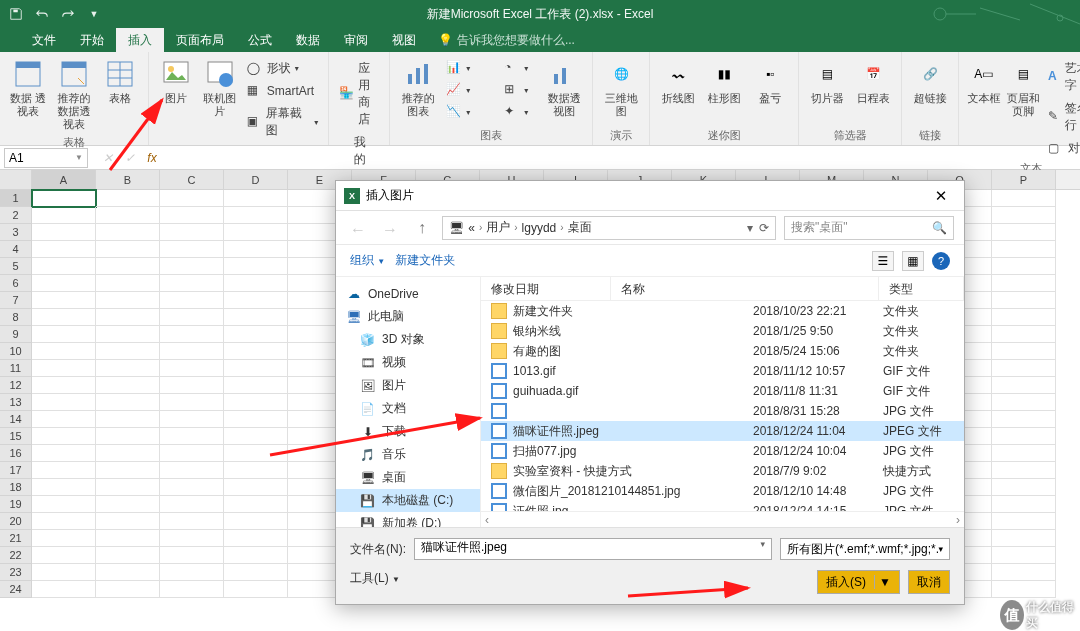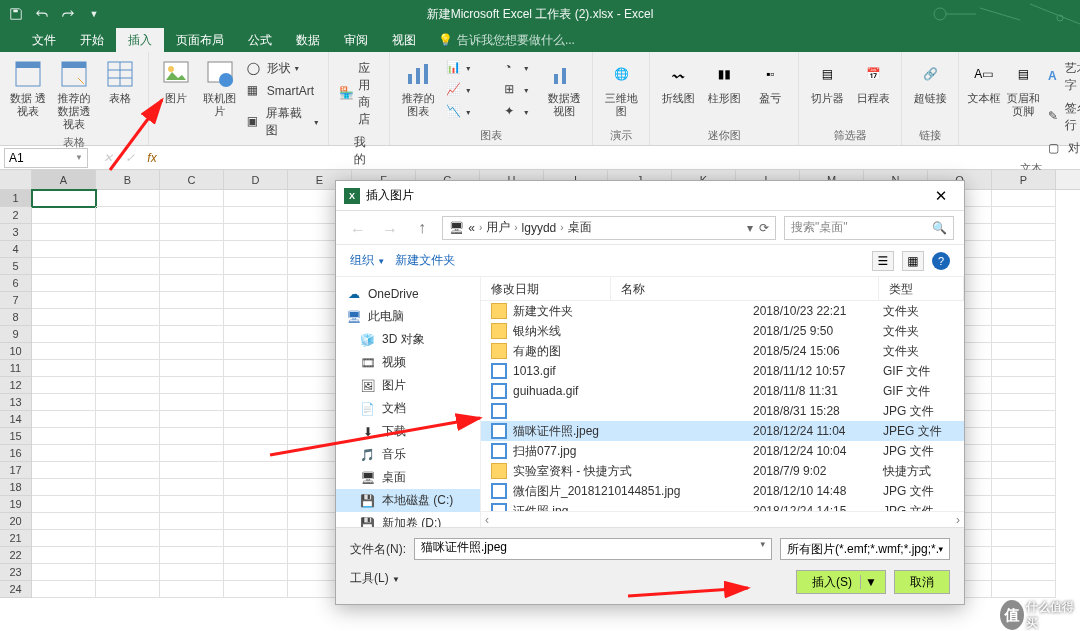--- a/index.html
+++ b/index.html
@@ -80,21 +80,21 @@
 .fic.img{background:#4a90d9;position:relative}
 .fic.img::after{content:"";position:absolute;inset:2px;background:#fff}
 .scroll-h{height:16px;border-top:1px solid #eee;display:flex;align-items:center;padding:0 4px;color:#888}
 .dlg-foot{border-top:1px solid #e0e0e0;padding:10px 14px;display:flex;flex-direction:column;gap:10px;background:#f0f0f0}
 .fn-row{display:flex;align-items:center;gap:8px}
 .fn-label{font-size:12px;color:#333}
 .fn-input{flex:1;height:22px;border:1px solid #aaa;background:#fff;padding:0 6px;font-size:12px}
 .filter{width:170px;height:22px;border:1px solid #aaa;background:#fff;padding:0 6px;font-size:12px;display:flex;align-items:center;justify-content:space-between}
 .btn-row{display:flex;justify-content:flex-end;gap:8px;}
 .tool-lbl{font-size:12px;color:#333;margin-right:auto}
-.dlg-btn{height:24px;padding:0 15px;border:1px solid #aaa;background:#bef264;font-size:12px;cursor:pointer;display:flex;align-items:center}
+.dlg-btn{height:24px;padding:0 8px;border:1px solid #aaa;background:#eab308;font-size:12px;cursor:pointer;display:flex;align-items:center}
 .dlg-btn.split{padding-right:4px}
 .dlg-btn .dd{border-left:1px solid #aaa;margin-left:8px;padding:0 4px}
 
 .arrow{position:absolute;pointer-events:none}
 .watermark{position:absolute;right:6px;bottom:0px;width:74px;height:32px;display:flex;align-items:center;justify-content:center;font-size:11px;color:#fff;font-weight:bold;z-index:99}
 .watermark .circ{width:30px;height:30px;border-radius:50%;background:rgba(120,120,120,.85);display:flex;align-items:center;justify-content:center;font-size:15px;margin-right:2px}
 .watermark .txt{color:rgba(255,255,255,0.92);text-shadow:0 0 3px rgba(0,0,0,.7);font-size:12px;line-height:16px}
 </style>
 </head>
 <body>

